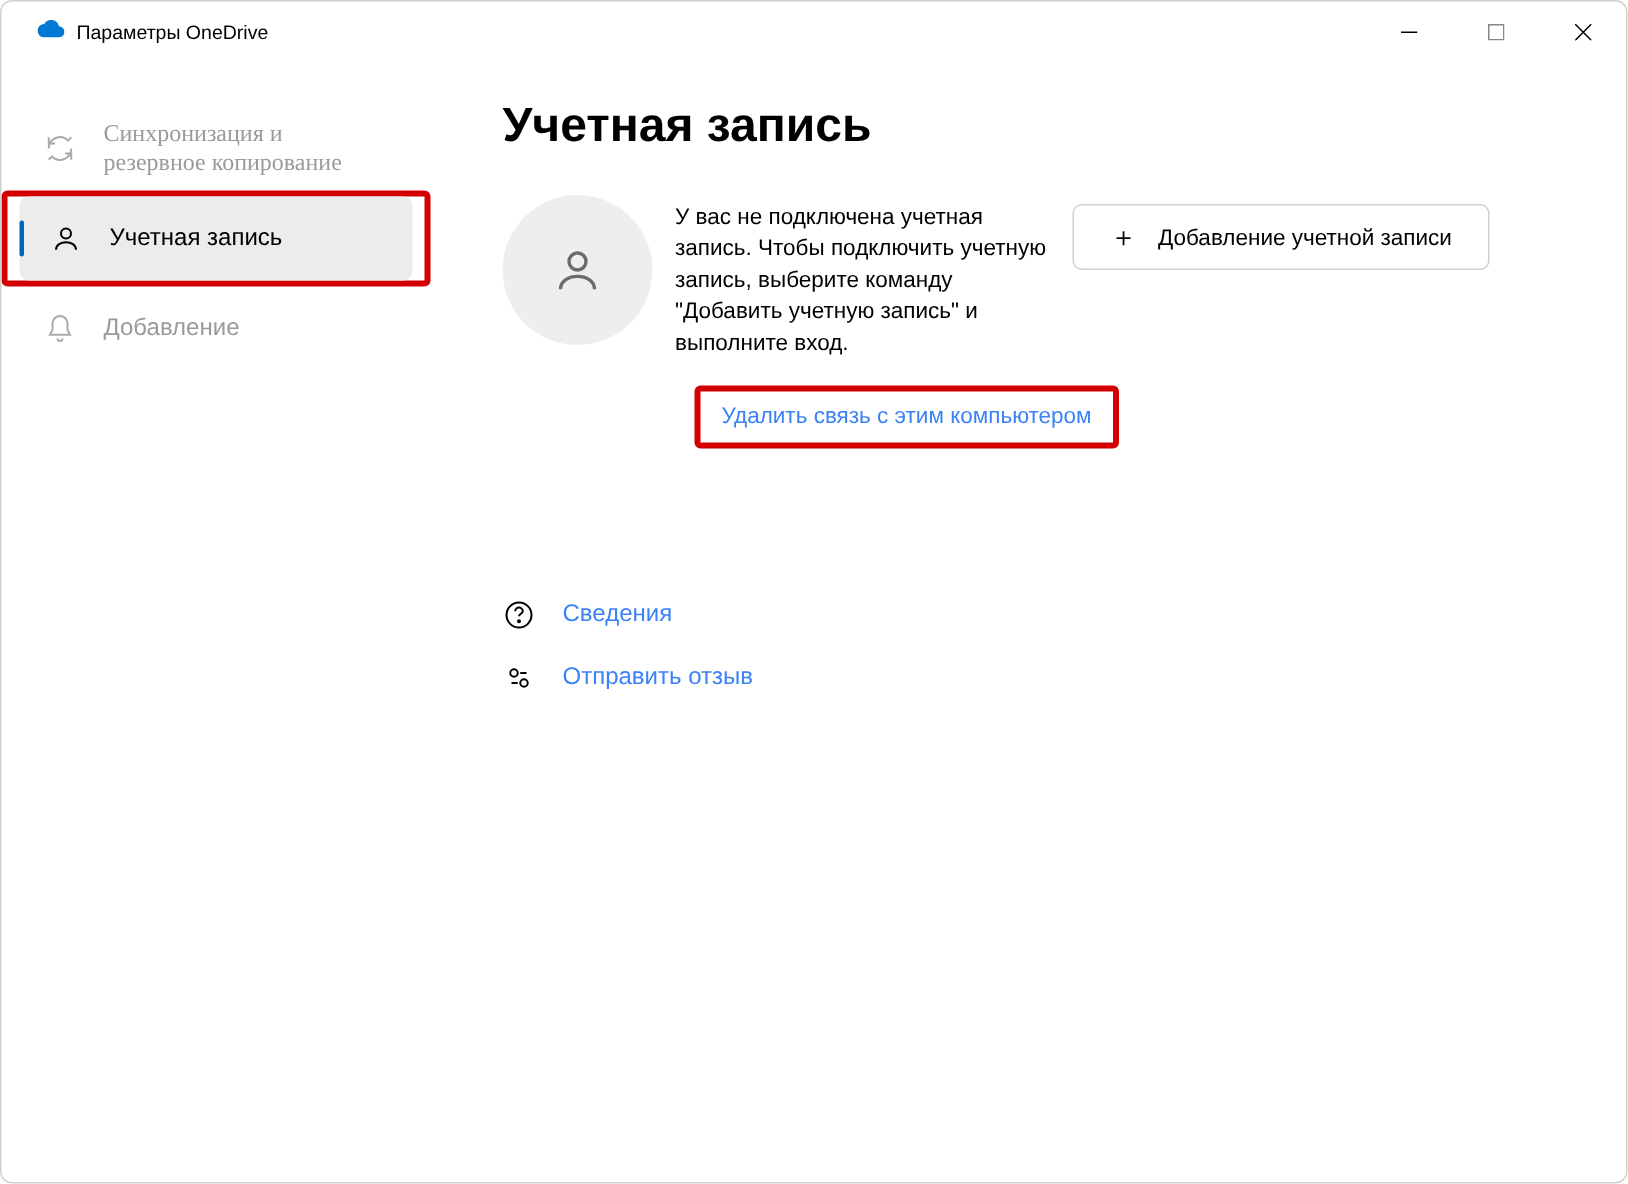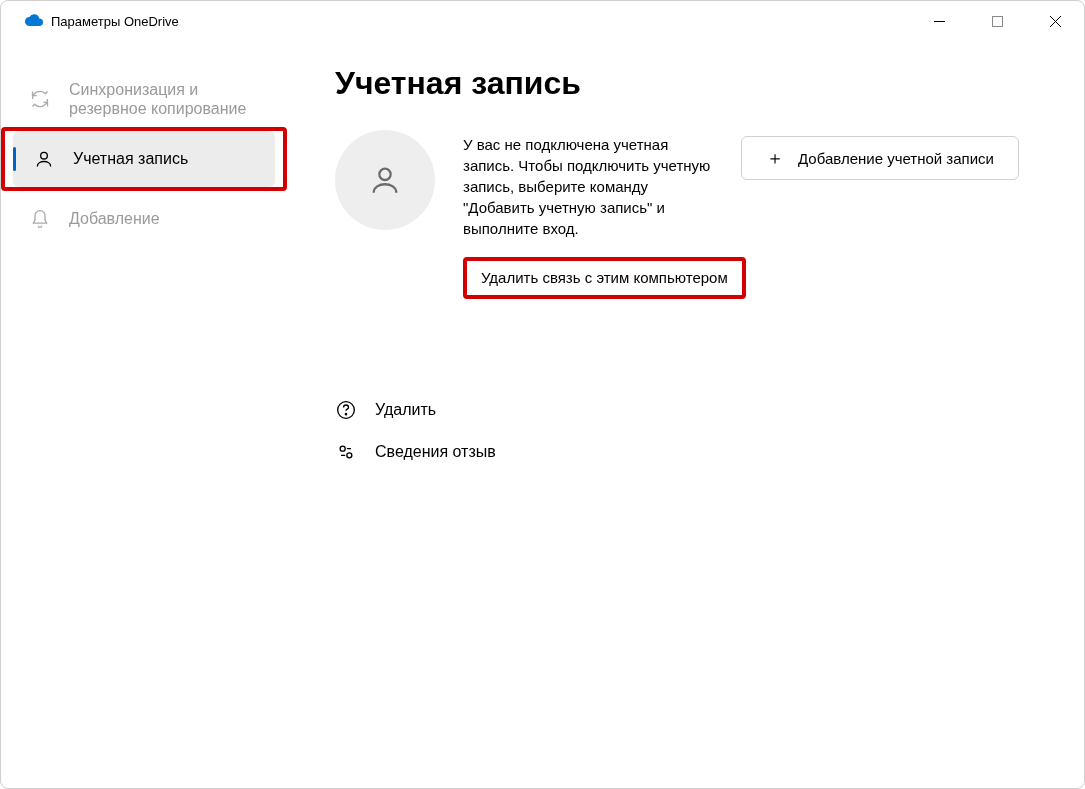--- a/index.html
+++ b/index.html
@@ -20,38 +20,38 @@
   .sidebar { width:290px; padding-top:30px; }
   .nav-item { display:flex; align-items:center; height:56px; padding-left:28px; gap:18px; cursor:pointer; position:relative; }
   .nav-item.disabled { cursor:default; }
   .nav-item.disabled .nav-label,
   .nav-item.disabled .nav-icon svg { color:#aaa; stroke:#aaa; }
   .nav-item.active { background:#ececec; border-radius:6px; margin:0 8px; padding-left:20px; }
   .nav-item.active::before { content:""; position:absolute; left:0; top:16px; width:3px; height:24px; background:#0067c0; border-radius:2px; }
   .nav-icon { width:22px; height:22px; display:flex; align-items:center; justify-content:center; }
   .nav-label { font-size:16px; color:#000; line-height:1.2; }
   .nav-item.disabled .nav-label { color:#9a9a9a; }
-  .nav-multi .nav-label { white-space:pre-line; }
+  .nav-multi .nav-label { white-space:pre-line;font-family:Liberation Serif, serif; }
   .highlight-red { border:4px solid #d20000; border-radius:4px; }
   .sidebar .highlight-red { margin:0 4px 0 0; }
 
   
   .main { flex:1; padding:24px 48px 0 44px; }
   .page-title { font-size:32px; font-weight:600; color:#000; margin-bottom:28px; }
 
-  .account-row { display:flex; align-items:flex-start; gap:28px; }
+  .account-row { display:flex; align-items:flex-start; gap:15px; }
   .avatar { width:100px; height:100px; border-radius:50%; background:#eeeeee; display:flex; align-items:center; justify-content:center; flex-shrink:0; }
   .acct-mid { flex:1; max-width:250px; padding-top:4px; }
   .acct-text { font-size:15px; color:#000; line-height:1.4; }
   .add-btn { display:flex; align-items:center; gap:14px; border:1px solid #d0d0d0; border-radius:6px; padding:12px 24px; background:#fff; cursor:pointer; font-size:15px; color:#000; margin-top:6px; white-space:nowrap; }
   .plus { font-size:18px; line-height:1; }
 
   .unlink-wrap { margin-top:18px; margin-left:128px; display:inline-block; padding:8px 14px; }
   .unlink-wrap.highlight-red { }
-  .link { color:#000000; font-size:15px; cursor:pointer; }
+  .link { color:#3b82f6; font-size:15px; cursor:pointer; }
 
   .help-section { margin-top:90px; }
   .help-row { display:flex; align-items:center; gap:18px; padding:10px 0; cursor:pointer; }
   .help-row .link { font-size:16px; }
   .help-icon { width:22px; height:22px; display:flex; align-items:center; justify-content:center; }
 </style>
 </head>
 <body>
 
 <div class="titlebar">
@@ -149,27 +149,27 @@
 
     <div class="help-section">
       <div class="help-row">
         <span class="help-icon">
           <svg width="20" height="20" viewBox="0 0 24 24" fill="none" stroke="#000" stroke-width="1.6">
               <circle cx="12" cy="12" r="10"></circle>
               <path d="M9 9a3 3 0 116 0c0 2-3 2-3 4"></path>
               <circle cx="12" cy="17" r="0.8" fill="#000"></circle>
             </svg>
         </span>
-        <span class="link">Удалить</span>
+        <span class="link">Сведения</span>
       </div>
       <div class="help-row">
         <span class="help-icon">
           <svg width="20" height="20" viewBox="0 0 24 24" fill="none" stroke="#000" stroke-width="1.6">
               <circle cx="8" cy="8" r="3"></circle>
               <circle cx="16" cy="16" r="3"></circle>
               <path d="M13 8h5M6 16h5"></path>
             </svg>
         </span>
-        <span class="link">Сведения отзыв</span>
+        <span class="link">Отправить отзыв</span>
       </div>
     </div>
   </main>
 </div>
 
 </body></html>

